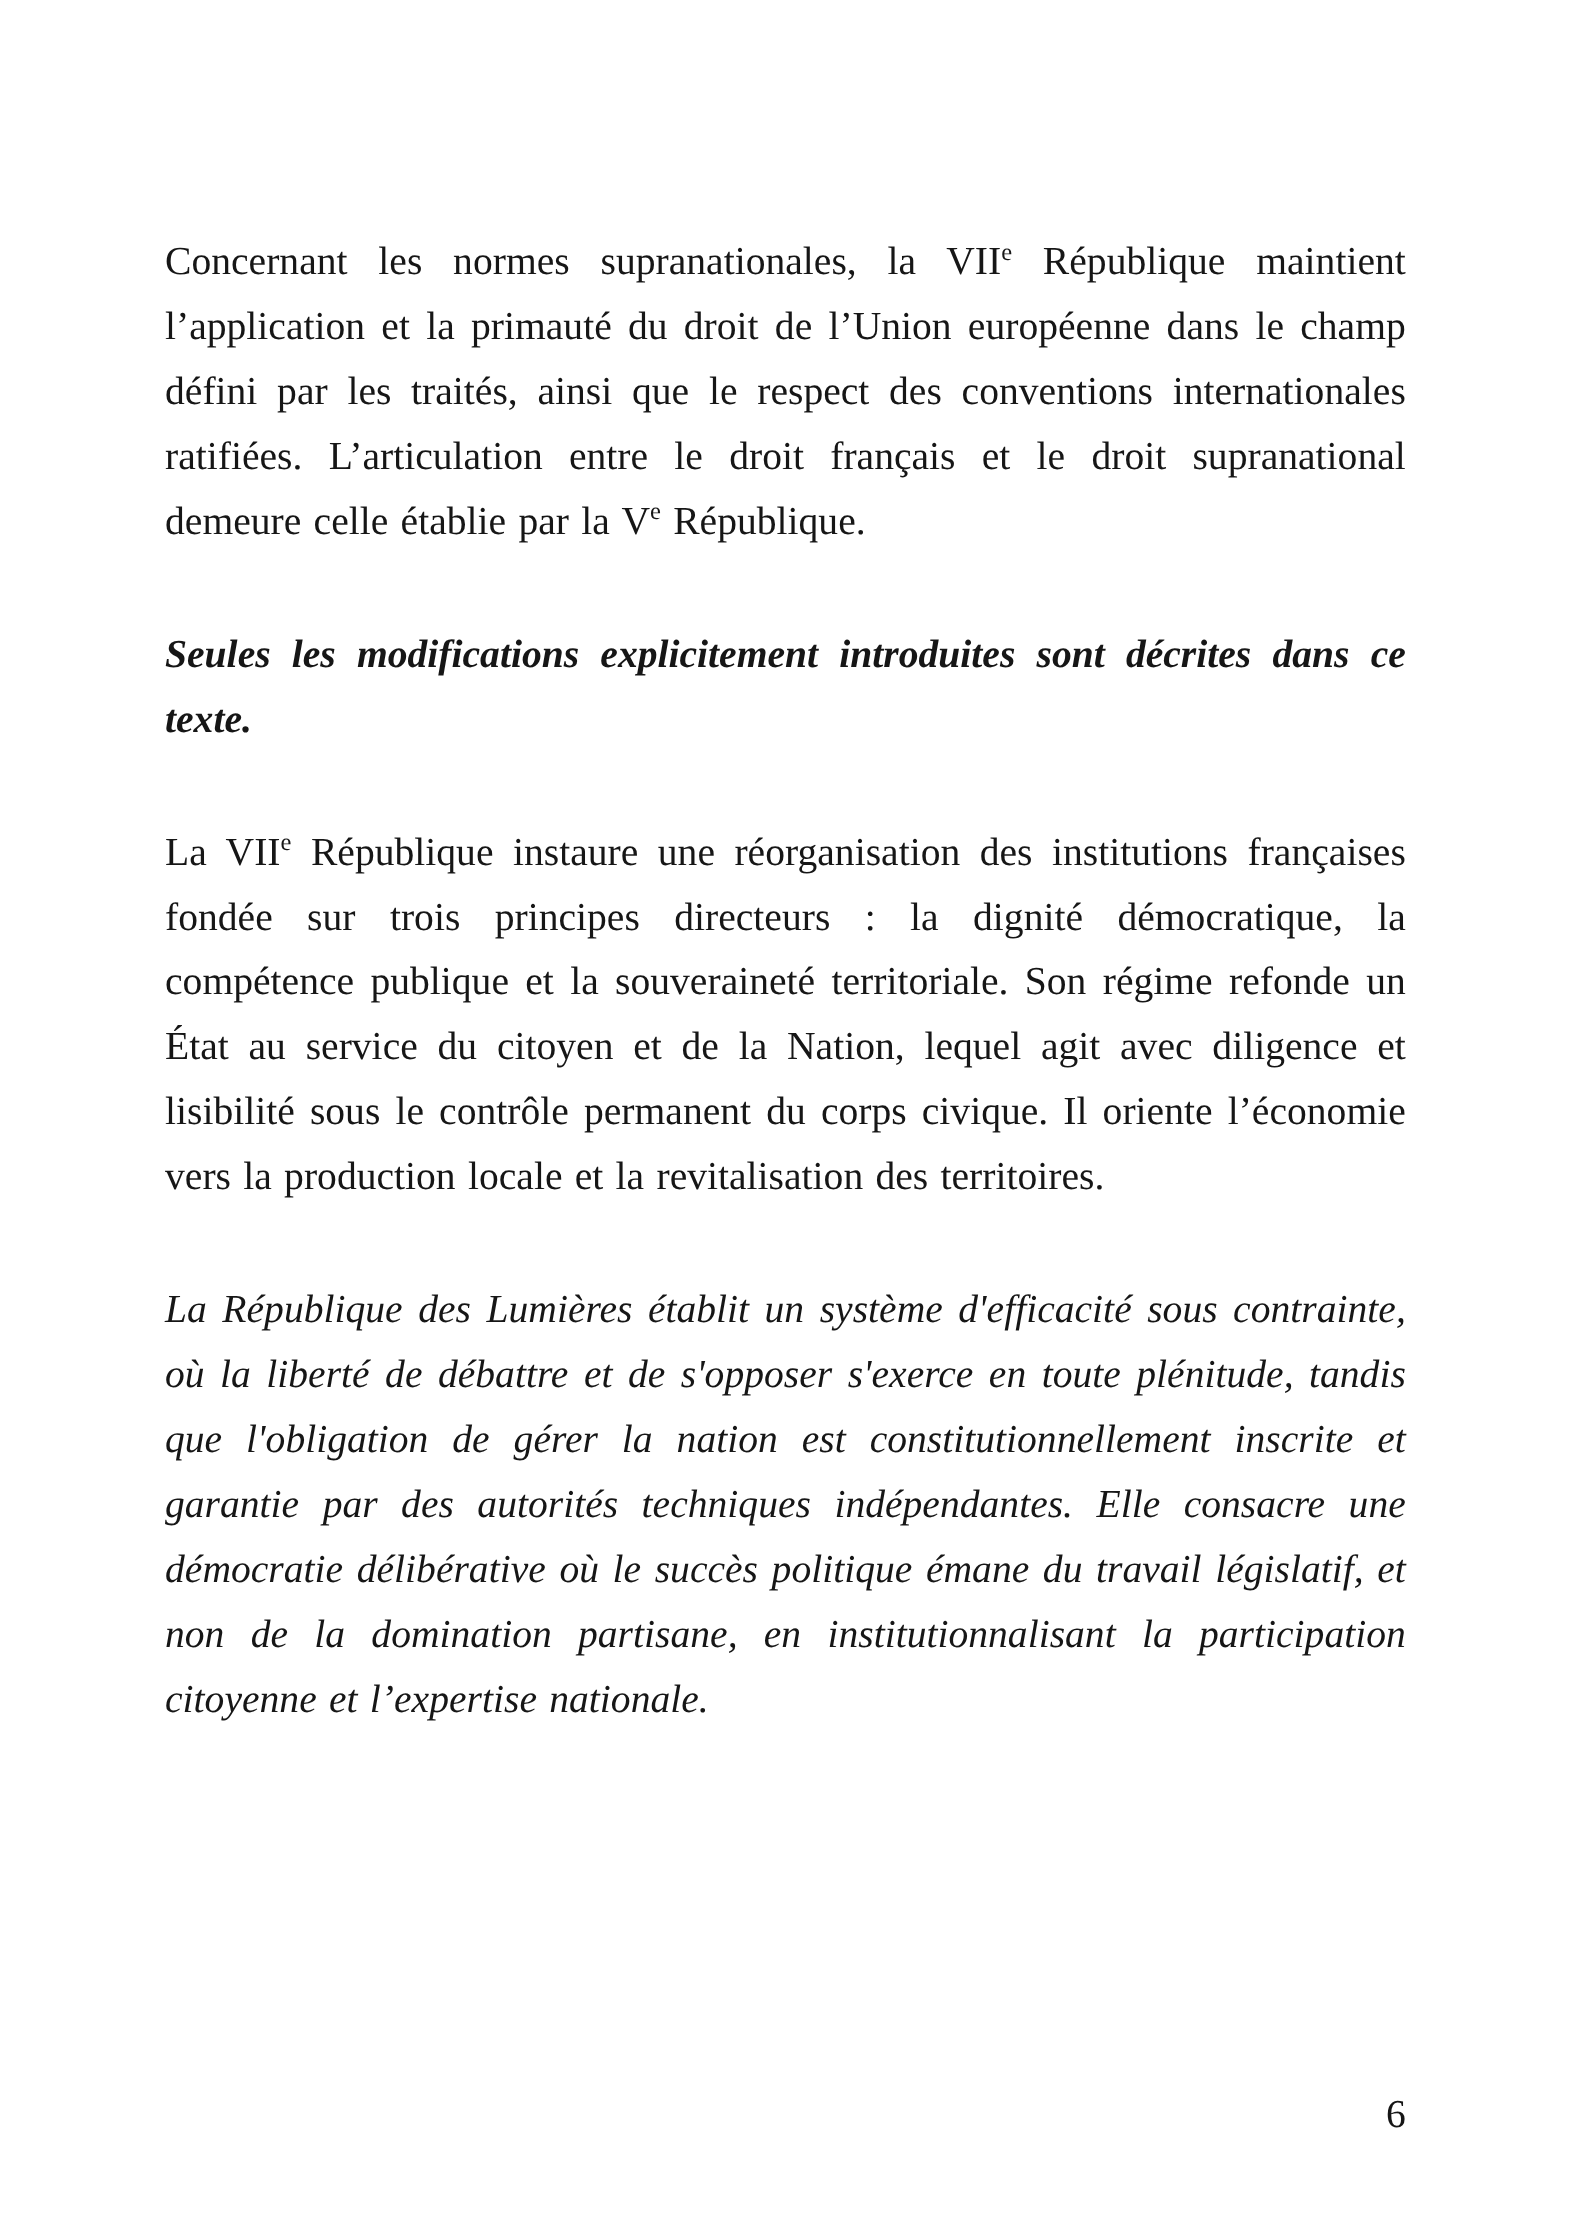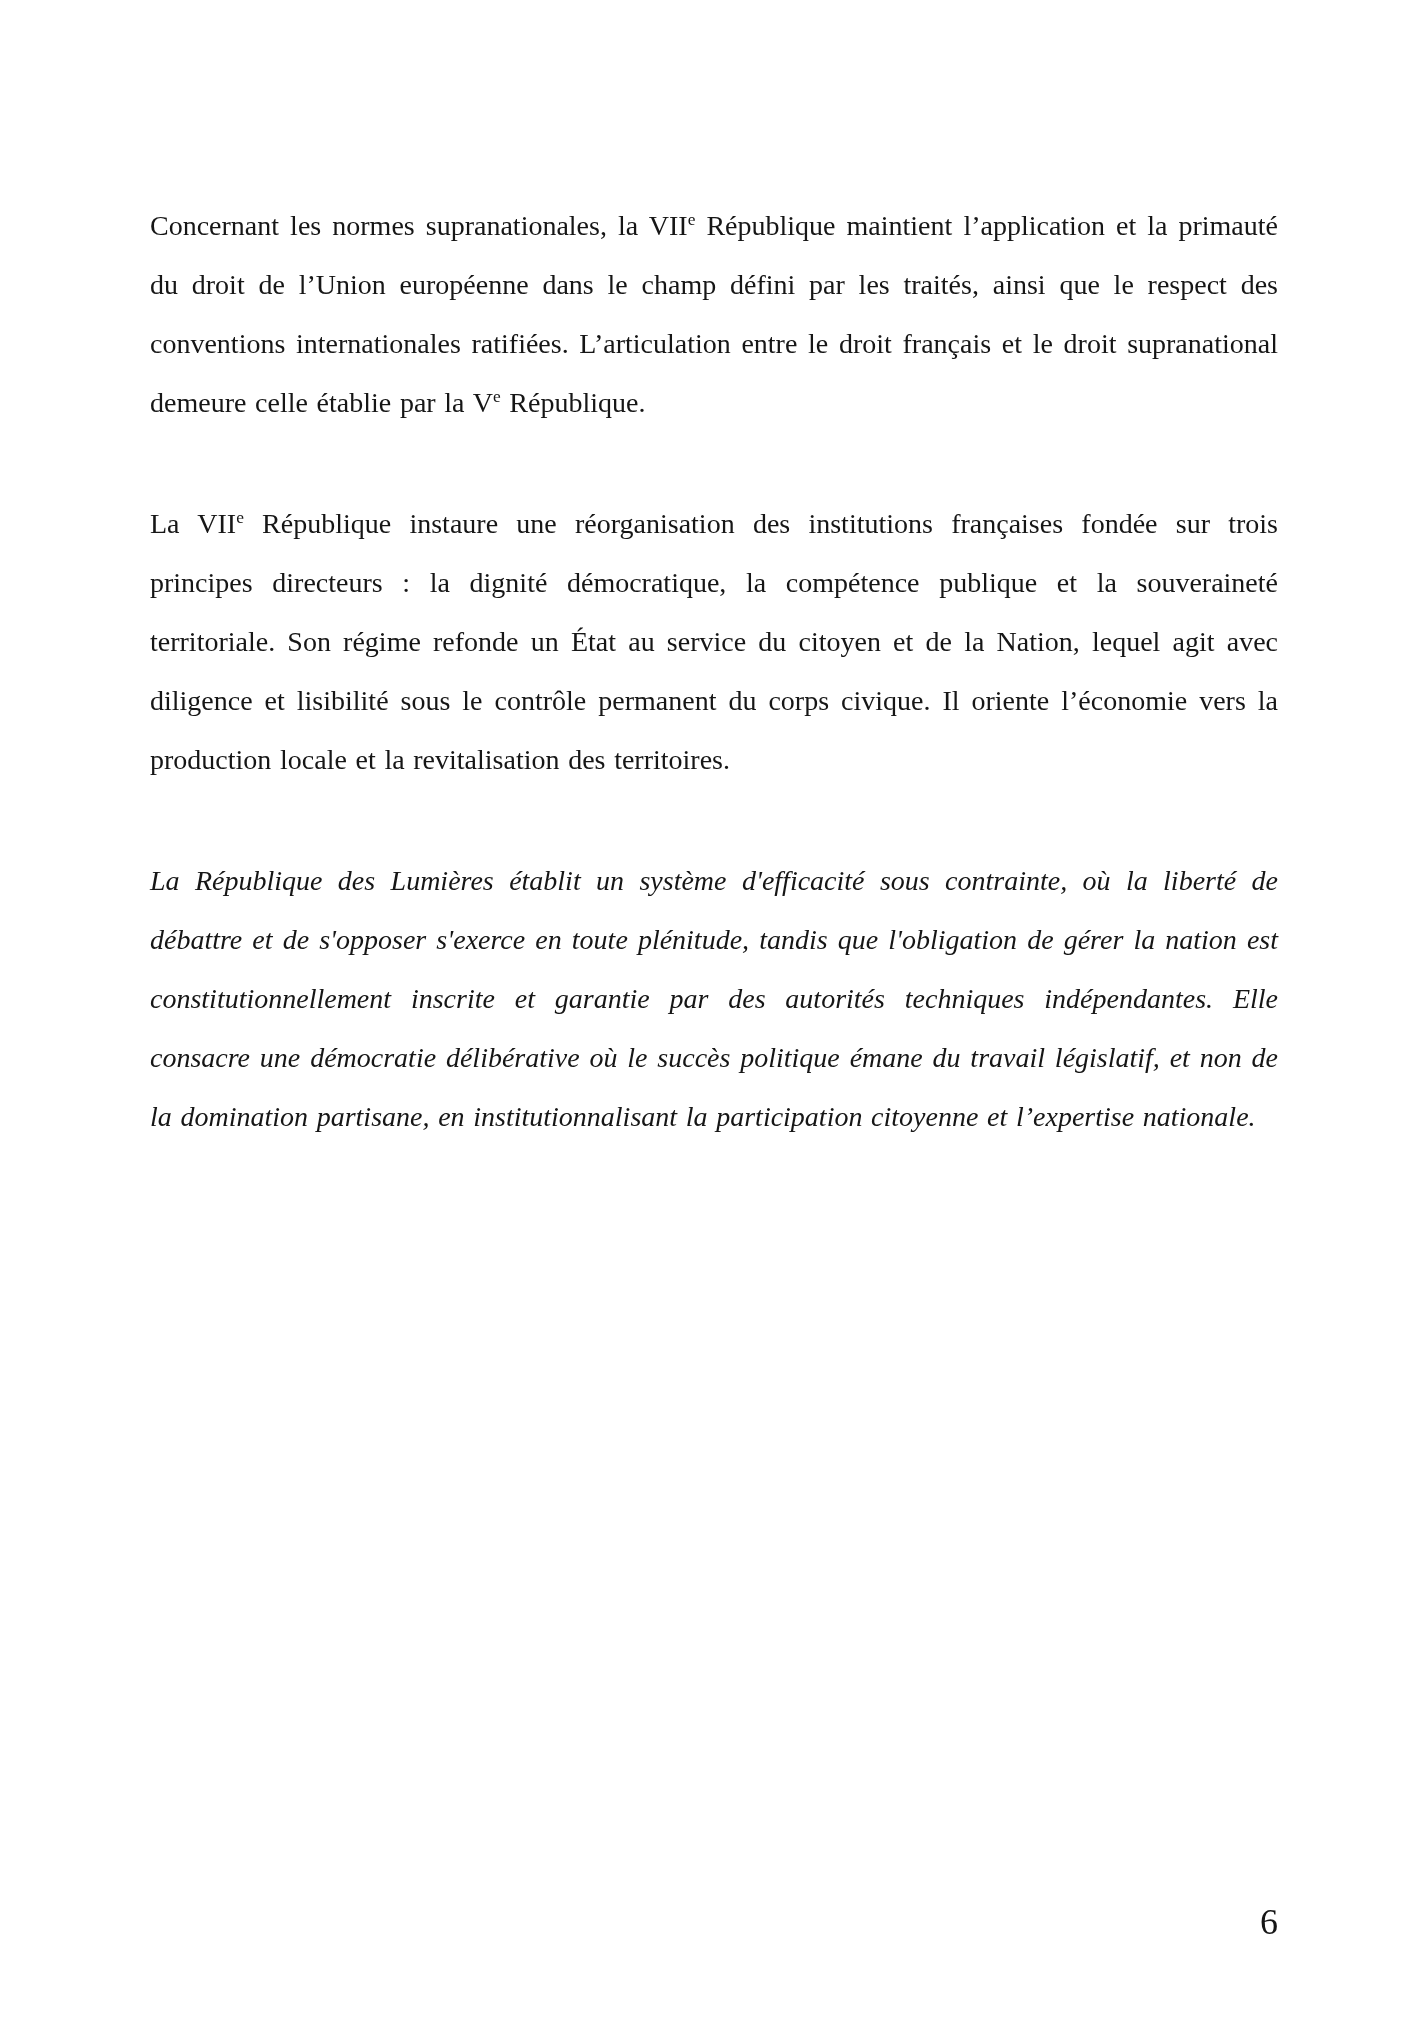--- a/index.html
+++ b/index.html
@@ -16,22 +16,22 @@
     color: #161616;
     overflow: hidden;
   }
   .text-block {
     position: absolute;
     top: 196px;
     left: 150px;
     width: 1128px;
   }
   p.para {
-    margin: 0 0 62px 0;
-    font-size: 28px;
+    margin: 12px 0 62px 0;
+    font-size: 36px;
     line-height: 59px;
     text-align: justify;
     hyphens: none;
     -webkit-hyphens: none;
     word-spacing: 0.06em;
   }
   p.para:last-child {
     margin-bottom: 0;
     font-style: italic;
   }
@@ -52,17 +52,18 @@
     line-height: 1;
     color: #161616;
   }
 </style>
 </head>
 <body>
 
 <div class="page">
   <div class="text-block">
       <p class="para normal"><span>Concernant les normes supranationales, la VII</span><sup>e</sup><span> République maintient l’application et la primauté du droit de l’Union européenne dans le champ défini par les traités, ainsi que le respect des conventions internationales ratifiées. L’articulation entre le droit français et le droit supranational demeure celle établie par la V</span><sup>e</sup><span> République.</span></p>
+      <p class="para bold-italic"><span>Seules les modifications explicitement introduites sont décrites dans ce texte.</span></p>
       <p class="para normal"><span>La VII</span><sup>e</sup><span> République instaure une réorganisation des institutions françaises fondée sur trois principes directeurs : la dignité démocratique, la compétence publique et la souveraineté territoriale. Son régime refonde un État au service du citoyen et de la Nation, lequel agit avec diligence et lisibilité sous le contrôle permanent du corps civique. Il oriente l’économie vers la production locale et la revitalisation des territoires.</span></p>
       <p class="para normal"><span>La République des Lumières établit un système d'efficacité sous contrainte, où la liberté de débattre et de s'opposer s'exerce en toute plénitude, tandis que l'obligation de gérer la nation est constitutionnellement inscrite et garantie par des autorités techniques indépendantes. Elle consacre une démocratie délibérative où le succès politique émane du travail législatif, et non de la domination partisane, en institutionnalisant la participation citoyenne et l’expertise nationale.</span></p>
     </div>
   <div class="page-number">6</div>
 </div>
 
 </body></html>

